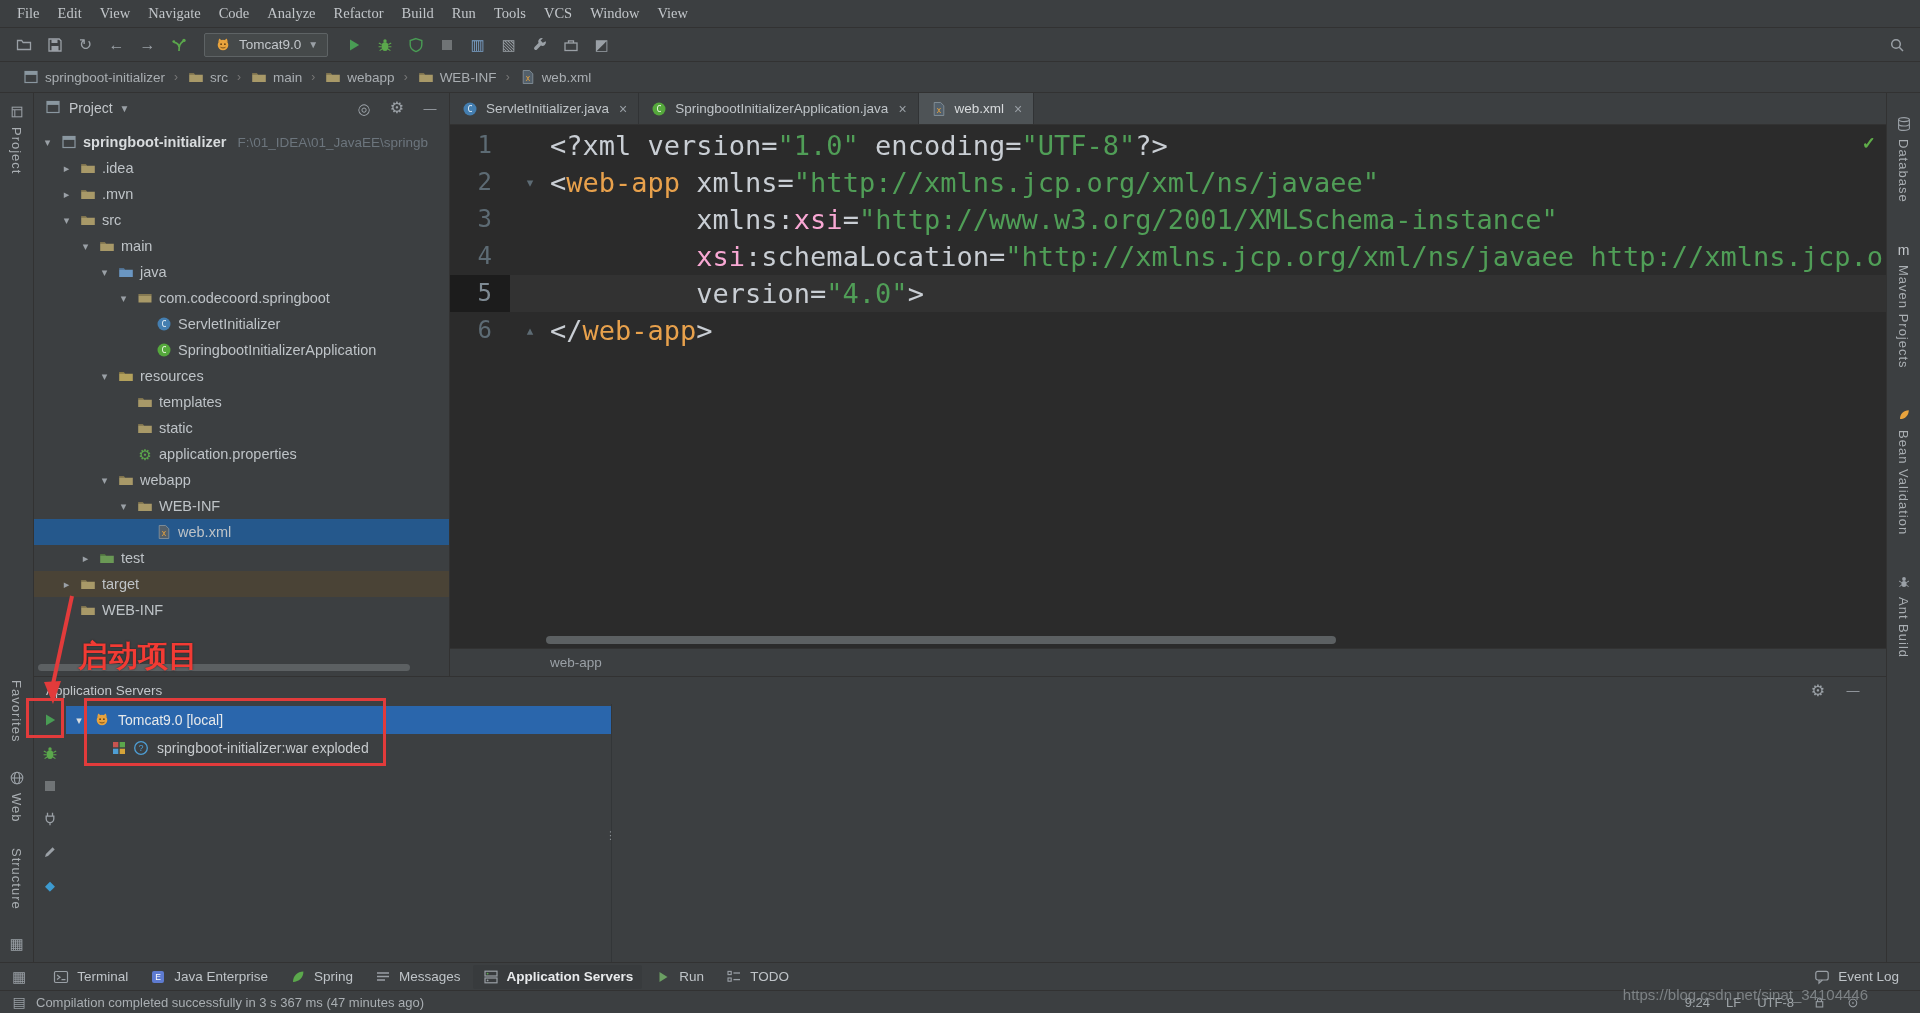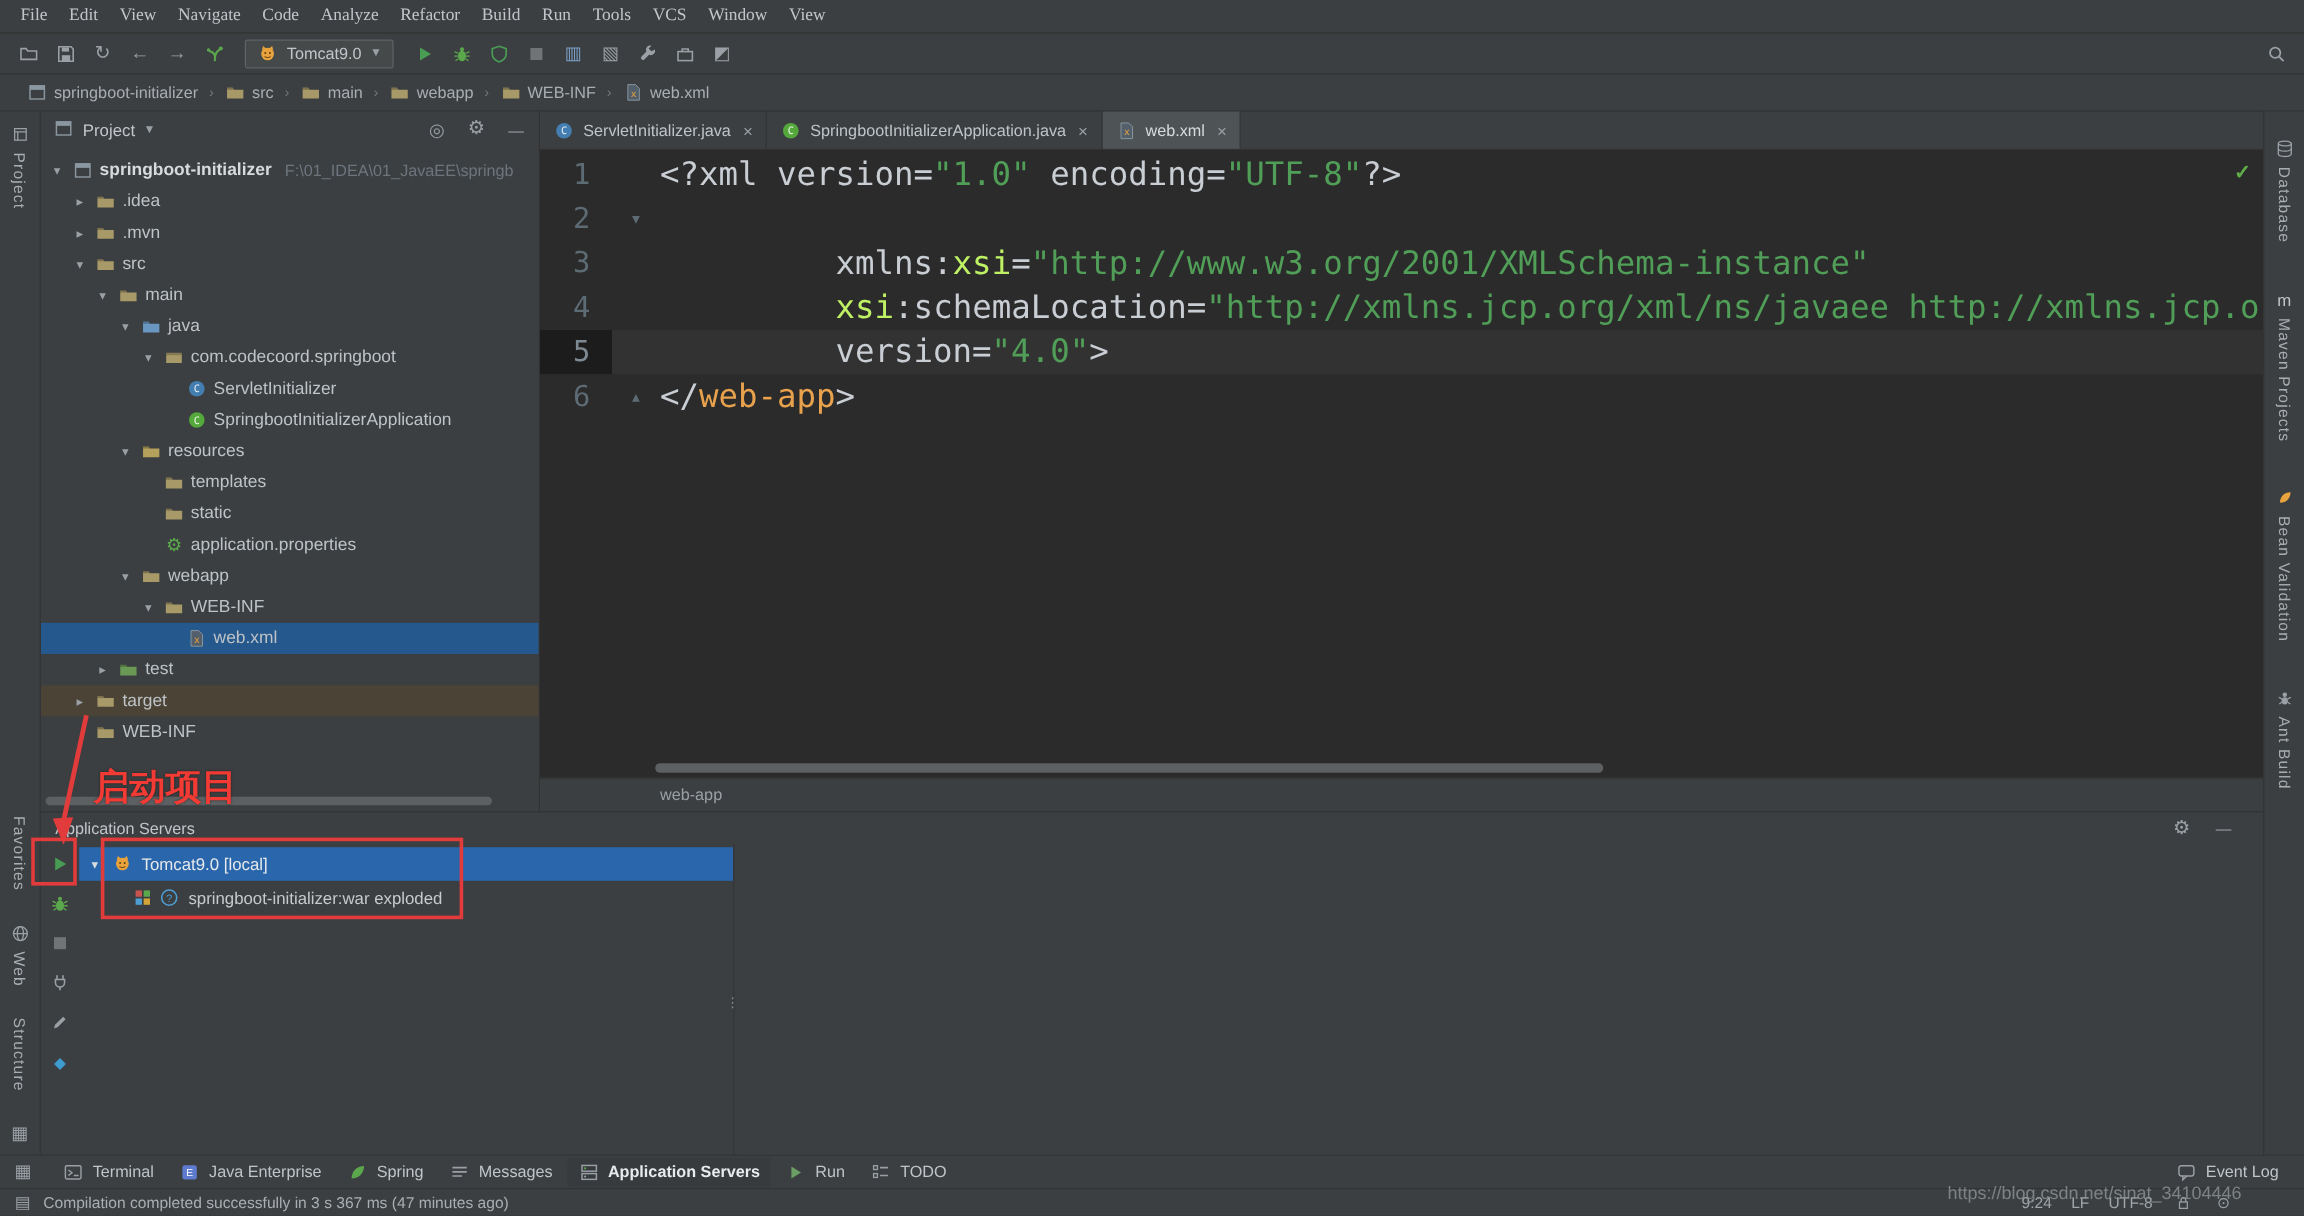--- a/index.html
+++ b/index.html
@@ -62,21 +62,21 @@
   .etab{display:flex;align-items:center;gap:7px;padding:0 11px;font-size:13.5px;color:#BFC4C8;border-right:1px solid #313335;}
   .etab.active{background:#4E5356;color:#D8DBDD;}
   .tab-close{color:#9AA0A6;font-size:14px;margin-left:3px;}
   .code-wrap{flex:1;position:relative;overflow:hidden;padding-top:2px;}
   .cl{display:flex;height:37px;align-items:center;}
   .cl.cur{background:#323232;}
   .gut{width:60px;text-align:right;padding-right:18px;font-family:"DejaVu Sans Mono",monospace;font-size:24px;color:#5D6B74;flex:none;background:#2B2B2B;height:37px;line-height:37px;}
   .cl.cur .gut{background:#1C1C1C;color:#7E8A93;}
   .fold{width:40px;flex:none;color:#5D6B74;font-size:13px;text-align:center;}
   .ctext{font-family:"DejaVu Sans Mono",monospace;font-size:27px;line-height:37px;white-space:pre;}
-  .c-p{color:#C9CED4;} .c-t{color:#E8A14C;} .c-s{color:#509E57;} .c-n{color:#bef264;}
+  .c-p{color:#C9CED4;} .c-t{color:#E8A14C;} .c-s{color:#509E57;} .c-n{color:#f9a8d4;}
   .editor-check{position:absolute;top:8px;right:10px;color:#5FAD49;font-size:17px;font-weight:bold;}
   .ed-hscroll{position:absolute;bottom:4px;left:96px;width:790px;height:8px;background:#5C6062;border-radius:4px;}
   .xml-breadcrumb{height:28px;display:flex;align-items:center;padding-left:100px;font-size:13.5px;color:#9AA0A6;background:#3C3F41;border-top:1px solid #323232;flex:none;}
 
   
   .bottom-panel{height:286px;border-top:1px solid #323232;display:flex;flex-direction:column;background:#3C3F41;}
   .bp-header{height:27px;display:flex;align-items:center;padding:0 12px;font-size:13.5px;color:#C2C6CA;flex:none;}
   .bp-actions{margin-left:auto;display:flex;gap:17px;margin-right:12px;color:#9AA0A6;}
   .bp-body{flex:1;display:flex;min-height:0;}
   .bp-toolbar{width:32px;display:flex;flex-direction:column;align-items:center;padding-top:5px;gap:11px;flex:none;}
@@ -615,20 +615,21 @@
           <div class="code-wrap">
             <div id="code-lines">
                 <div class="cl">
                   <span class="gut">1</span>
                   <span class="fold"></span>
                   <span class="ctext"><span class="c-p">&lt;?xml version=</span><span class="c-s">"1.0"</span><span class="c-p"> encoding=</span><span class="c-s">"UTF-8"</span><span class="c-p">?&gt;</span></span>
                 </div>
                 <div class="cl">
                   <span class="gut">2</span>
                   <span class="fold">▾</span>
+                  <span class="ctext"><span class="c-p">&lt;</span><span class="c-t">web-app</span><span class="c-p"> xmlns=</span><span class="c-s">"http://xmlns.jcp.org/xml/ns/javaee"</span></span>
                 </div>
                 <div class="cl">
                   <span class="gut">3</span>
                   <span class="fold"></span>
                   <span class="ctext"><span class="c-p">         xmlns:</span><span class="c-n">xsi</span><span class="c-p">=</span><span class="c-s">"http://www.w3.org/2001/XMLSchema-instance"</span></span>
                 </div>
                 <div class="cl">
                   <span class="gut">4</span>
                   <span class="fold"></span>
                   <span class="ctext"><span class="c-p">         </span><span class="c-n">xsi</span><span class="c-p">:schemaLocation=</span><span class="c-s">"http://xmlns.jcp.org/xml/ns/javaee http://xmlns.jcp.org/xml/ns/javaee/web-app_4_0.xsd"</span></span>

